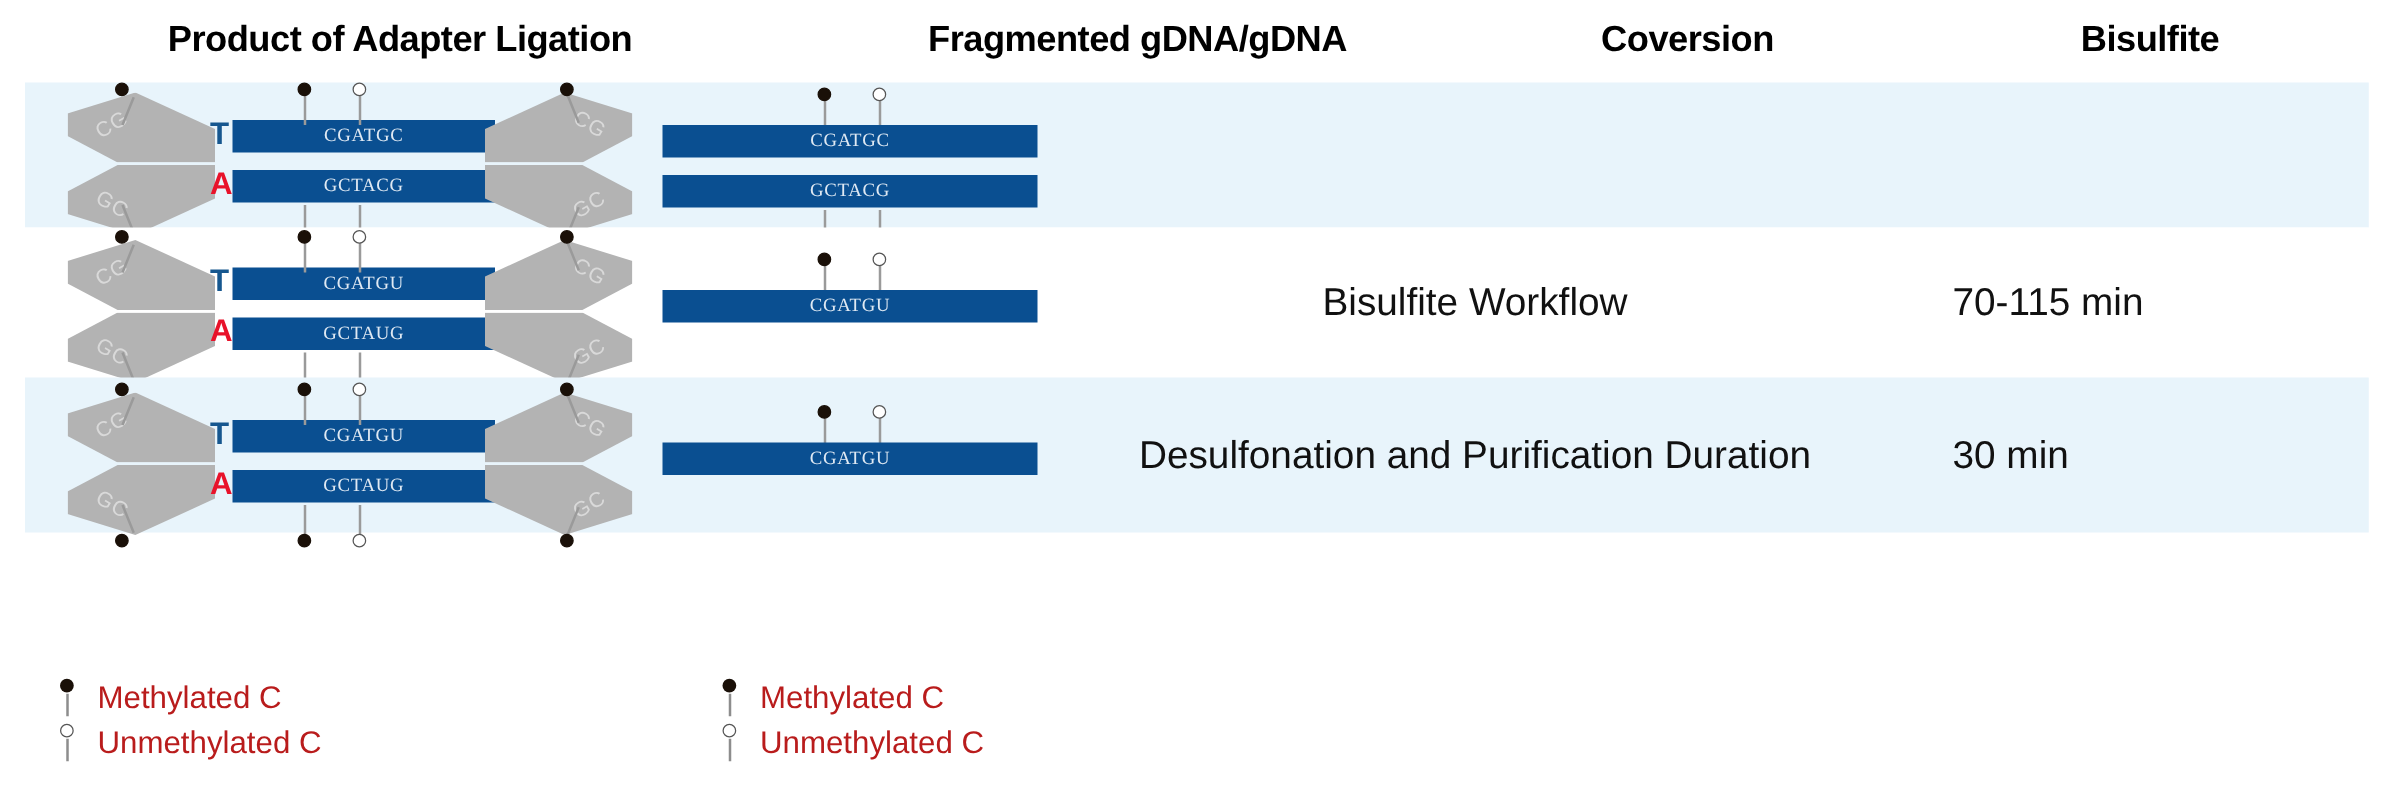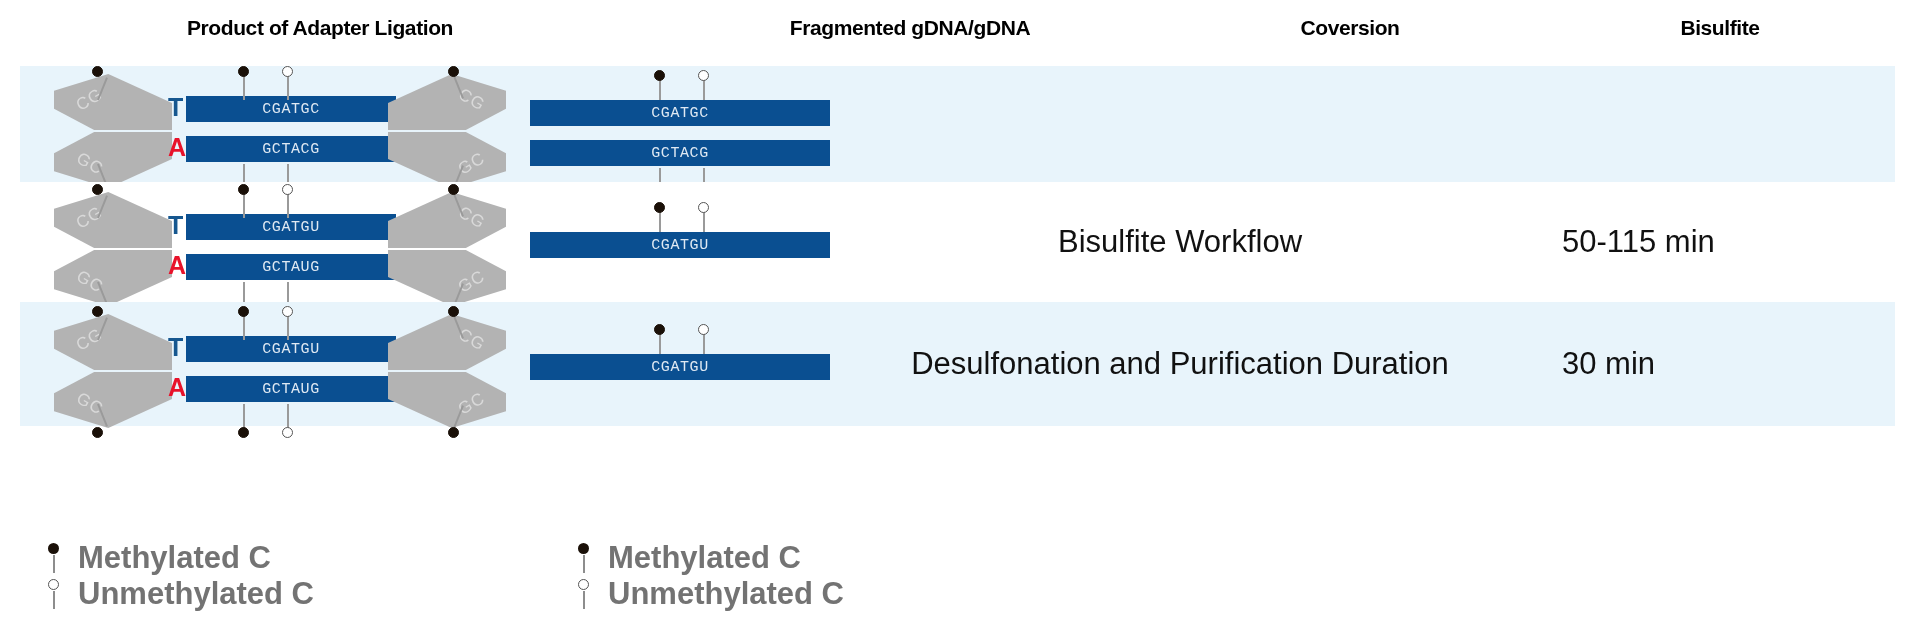--- a/index.html
+++ b/index.html
@@ -8,21 +8,21 @@
     background: #ffffff;
     font-family: "Liberation Sans", sans-serif;
     overflow: hidden;
   }
   .page { position: relative; width: 1914px; height: 636px; }
 
   
   .header { position: absolute; top: 0; left: 0; width: 1914px; height: 66px; }
   .col-head {
     position: absolute; top: 16px;
-    font-weight: bold; font-size: 21px; color: #000000;
+    font-weight: bold; font-size: 29px; color: #000000;
     text-align: center; white-space: nowrap;
     font-family: "Liberation Sans", sans-serif;
     letter-spacing: -0.4px;
   }
   .ch-0 { left: 20px;   width: 600px; }
   .ch-1 { left: 520px;  width: 780px; }
   .ch-2 { left: 1000px; width: 700px; }
   .ch-3 { left: 1560px; width: 320px; }
 
   
@@ -55,21 +55,21 @@
   .strand.bottom { top: 62px; }
 
   
   .core {
     position: absolute; top: 0; height: 26px;
     background: #0a4f91;
     display: flex; align-items: center; justify-content: center;
   }
   .core-label {
     font-size: 15px; color: #dfe9f3; letter-spacing: 0.6px;
-    font-family: Liberation Mono, monospace;
+    font-family: Liberation Serif, serif;
   }
   .strand.top .core    { left: 126px; width: 210px; }
   .strand.bottom .core { left: 126px; width: 210px; }
 
   
   .base {
     position: absolute; top: -4px;
     font-size: 25px; font-weight: bold;
     font-family: "Liberation Sans", sans-serif;
     line-height: 30px;
@@ -168,21 +168,21 @@
   .legend-item { position: relative; height: 36px; display: flex; align-items: center; }
   .legend-glyph { position: relative; width: 18px; height: 30px; margin-right: 14px; }
   .legend-glyph .stem {
     position: absolute; left: 7px; bottom: 0; width: 2px; height: 18px; background: #8d8d8d;
   }
   .legend-glyph .head {
     position: absolute; left: 2px; top: 0; width: 11px; height: 11px; border-radius: 50%;
   }
   .legend-glyph .head.filled { background: #1a1008; }
   .legend-glyph .head.open   { background: #ffffff; border: 1.4px solid #555555; }
-  .legend-label { font-size: 31px; color: #737373; white-space: nowrap; font-weight: 700; }
+  .legend-label { font-size: 25px; color: #b91c1c; white-space: nowrap; font-weight: 400; }
 
   .legend-a { left: 46px;  top: 540px; }
   .legend-b { left: 576px; top: 540px; }
 </style>
 </head>
 <body>
 
 <div class="page">
 
   <div class="header">
@@ -386,21 +386,21 @@
         <div class="fbar">
           <span class="core-label">CGATGU</span>
         </div>
       </div>
     </div>
 
     <div class="col-workflow">
       <span class="workflow-text">Bisulfite Workflow</span>
     </div>
     <div class="col-duration">
-      <span class="duration-text">50-115 min</span>
+      <span class="duration-text">70-115 min</span>
     </div>
   </div>
 
   <div class="row row-2 shaded">
 
     <div class="col-adapter">
       <div class="duplex">
 
         <div class="strand top">
           <div class="adapter ad-tl">

